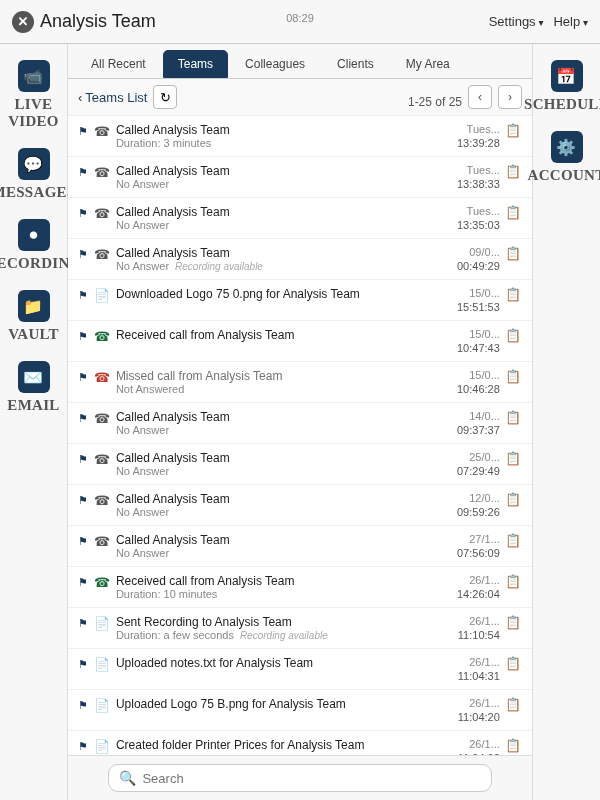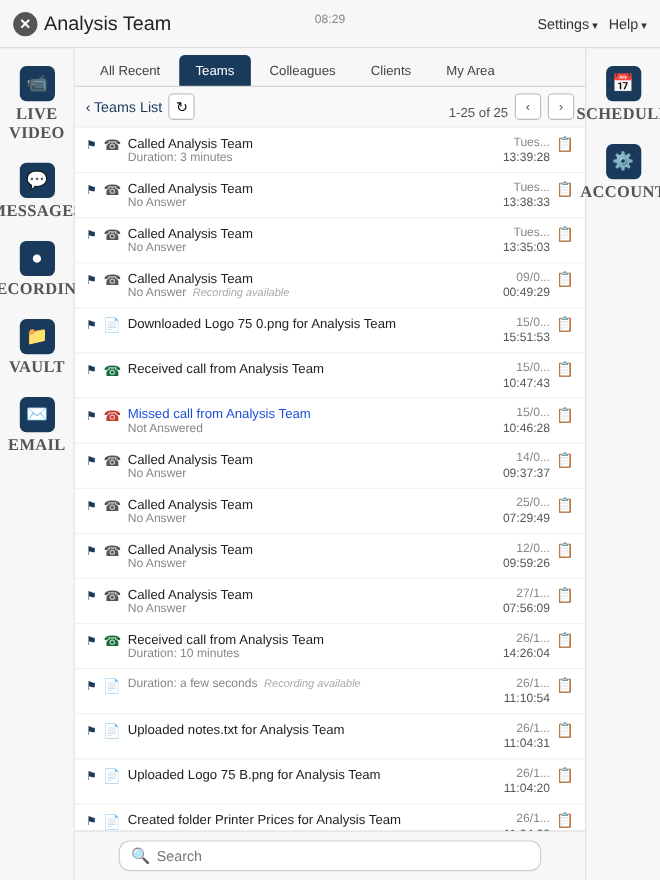--- a/index.html
+++ b/index.html
@@ -298,21 +298,21 @@
     .search-input-wrap input {
       border: none;
       outline: none;
       font-size: 13px;
       color: #555;
       background: transparent;
       width: 100%;
     }
 
     
-    .missed { color: #1d4ed8; }
+    .missed { color: #737373; }
   </style>
 </head>
 <body>
 
 <div class="header">
   <div class="header-left">
     <div class="close-btn">✕</div>
     <span class="header-title">Analysis Team</span>
   </div>
   <div class="header-status">08:29</div>
@@ -556,20 +556,21 @@
     <div class="activity-meta">
       <span class="activity-date">26/1...</span>
       <span class="activity-time">14:26:04</span>
     </div>
     <span class="doc-icon">📋</span>
   </div>
         <div class="activity-item">
     <span class="flag-icon">⚑</span>
     <span class="activity-type-icon" style="color:#555">📄</span>
     <div class="activity-body">
+      <div class="activity-title">Sent Recording to Analysis Team</div>
       <div class="activity-sub">
         <span>Duration: a few seconds</span>
         <span class="recording-badge">Recording available</span>
       </div>
     </div>
     <div class="activity-meta">
       <span class="activity-date">26/1...</span>
       <span class="activity-time">11:10:54</span>
     </div>
     <span class="doc-icon">📋</span>

